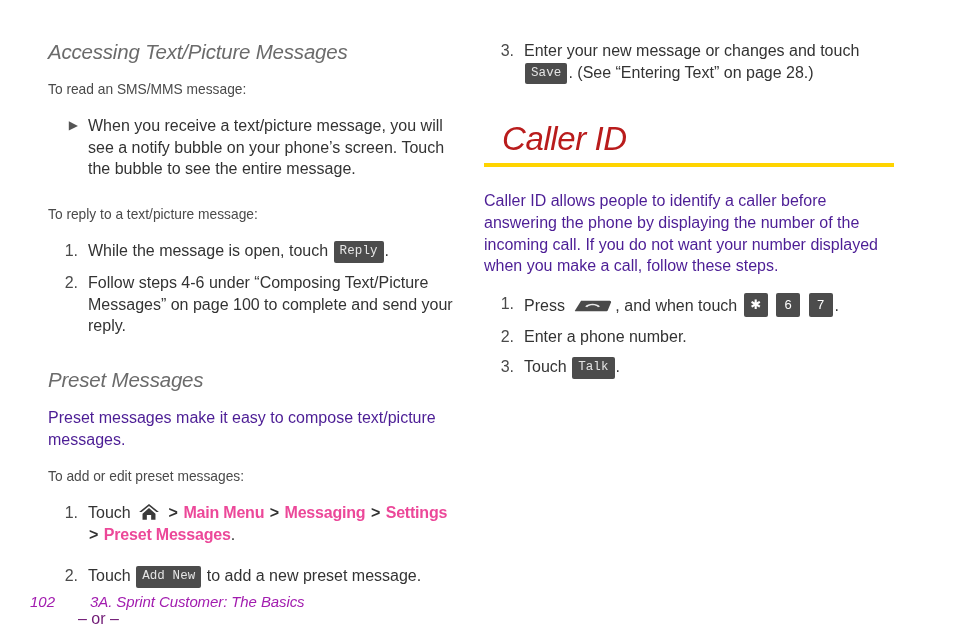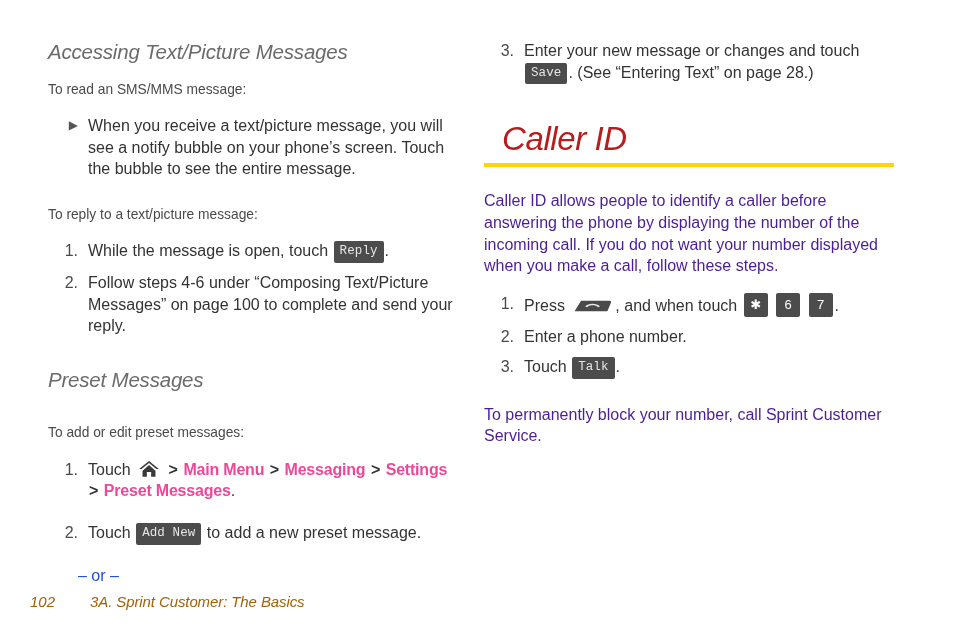--- a/index.html
+++ b/index.html
@@ -97,21 +97,21 @@
   .marker.arrow {
     font-size: 12px;
     line-height: 1.75;
     color: #555;
   }
   .item-body { flex: 1 1 auto; }
 
   .sub {
     margin-left: 30px;
     font-size: 16px;
-    color: #1d4ed8;
+    color: #701a75;
     line-height: 1.35;
   }
 
   
   .chip {
     display: inline-block;
     background: #4c4c4c;
     color: #e5e5e5;
     font-size: 12.5px;
     line-height: 1;
@@ -151,21 +151,21 @@
   .ico-home { width: 22px; height: 18px; }
   .ico-talk { width: 40px; height: 18px; vertical-align: -4px; }
 
   
   .footer {
     position: absolute;
     left: 30px;
     bottom: 26px;
     font-size: 15px;
     font-style: italic;
-    color: #a16207;
+    color: #a21caf;
     display: flex;
   }
   .footer-page { width: 60px; }
   .footer-title { letter-spacing: -0.1px; }
 </style>
 </head>
 <body>
 
 <div class="page">
 
@@ -202,20 +202,21 @@
       <span class="marker">2.</span>
       <span class="item-body">Follow steps 4-6 under “Composing Text/Picture Messages” on page 100 to complete and send your reply.</span>
     </div>
 
     <div class="spacer-lg"></div>
 
     <h2 class="h2">Preset Messages</h2>
 
     <div class="spacer-md"></div>
 
+    <p class="para">Preset messages make it easy to compose text/picture messages.</p>
 
     <div class="spacer-md"></div>
 
     <p class="lead">To add or edit preset messages:</p>
 
     <div class="spacer-md"></div>
 
     <div class="item">
       <span class="marker">1.</span>
       <span class="item-body">
@@ -301,21 +302,20 @@
     <div class="item">
       <span class="marker">3.</span>
       <span class="item-body">
         <span>Touch</span>
         <span class="chip">Talk</span><span>.</span>
       </span>
     </div>
 
     <div class="spacer-md"></div>
 
-    <p class="para">To permanently block your number, call Sprint Customer Service.</p>
   </div>
 
   <div class="footer">
     <span class="footer-page">102</span>
     <span class="footer-title">3A. Sprint Customer: The Basics</span>
   </div>
 
 </div>
 
 </body></html>

